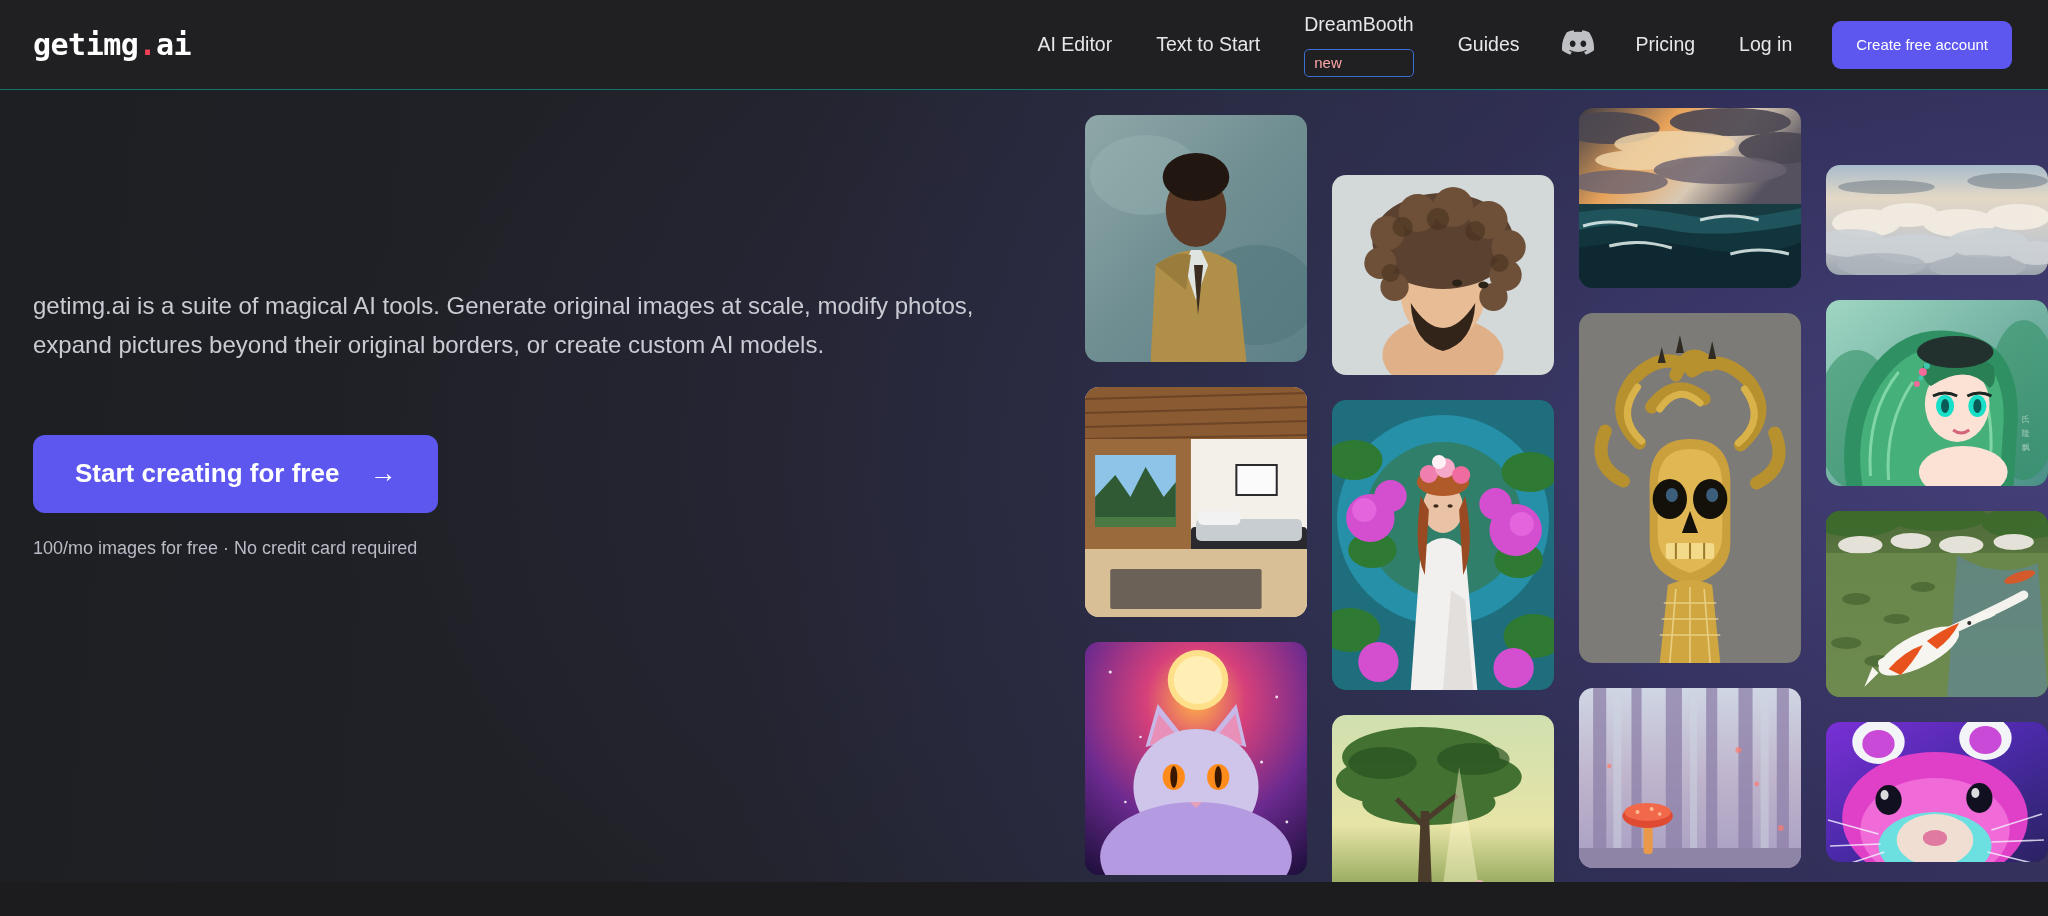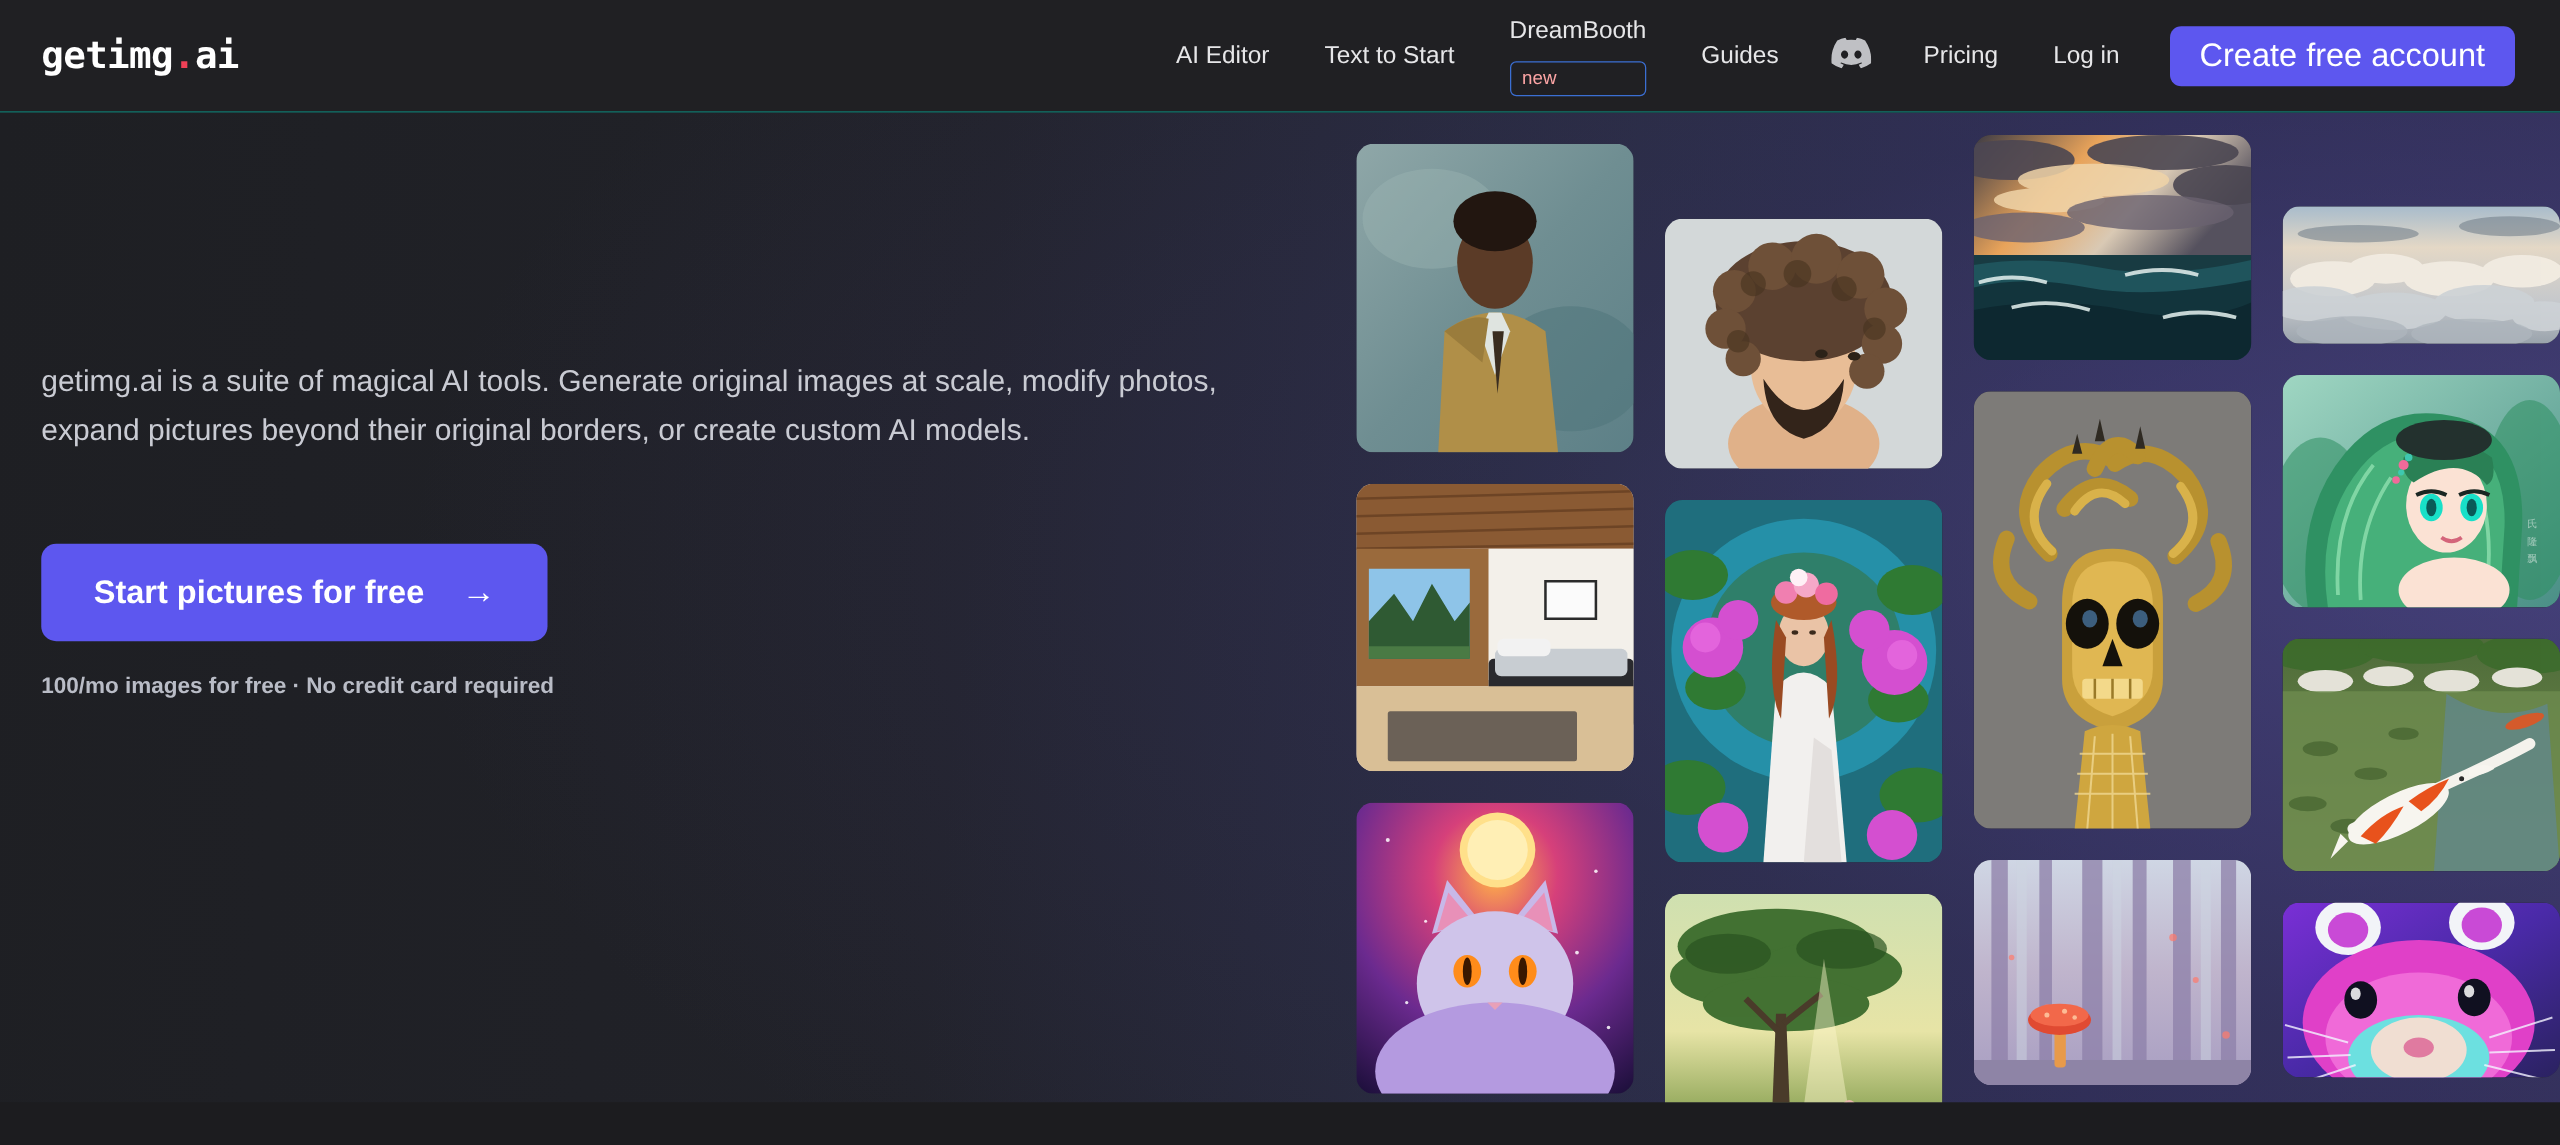--- a/index.html
+++ b/index.html
@@ -40,21 +40,21 @@
   }
   .nav-dreambooth .dblabel{ color:#e6e6e8; font-size:19.5px; white-space:nowrap;}
   .badge-new{
     border:1px solid #3b6fd4; border-radius:5px;
     color:#fca5a5; font-size:15px; line-height:1;
     padding:5px 9px 6px; white-space:nowrap;
   }
   .discord-wrap{ padding:0 20px; display:flex; align-items:center; cursor:pointer;}
   .btn-create{
     margin-left:18px; background:#5d57ef; color:#fff;
-    font-size:26px; border-radius:9px;
+    font-size:15px; border-radius:9px;
     padding:0 24px; height:48px;
     display:flex; align-items:center; justify-content:center;
     white-space:nowrap; cursor:pointer; border:none;
     font-family:"Liberation Sans", sans-serif;
   }
 
   
   .hero{
     position:absolute; top:90px; left:0; width:2048px; height:792px;
     background:
@@ -85,21 +85,21 @@
     display:inline-flex; align-items:center; justify-content:center;
     gap:30px;
     background:#5d57ef; color:#fff;
     border:none; border-radius:12px;
     height:78px; padding:0 42px;
     font-size:26px; font-weight:700; cursor:pointer;
     font-family:"Liberation Sans", sans-serif;
   }
   .cta .arrow{ font-size:27px; font-weight:400; line-height:1; }
   .cta-note{
-    margin-top:25px; font-size:18px; color:#b9bcc6; font-weight:700;
+    margin-top:25px; font-size:18px; color:#b9bcc6; font-weight:400;
   }
 
   
   .gallery{
     position:absolute; left:1085px; top:0px;
     width:963px; height:792px;
     display:flex; gap:25px;
   }
   .gcol{ display:flex; flex-direction:column; gap:25px; flex:1; }
   .gcol.c1{ padding-top:25px; }
@@ -158,21 +158,21 @@
   </div>
 </div>
 
 <div class="hero">
 
   <div class="hero-copy">
 
     <p class="subcopy">getimg.ai is a suite of magical AI tools. Generate original images at scale, modify photos, expand pictures beyond their original borders, or create custom AI models.</p>
 
     <button class="cta">
-      <span>Start pictures for free</span>
+      <span>Start creating for free</span>
       <span class="arrow">→</span>
     </button>
 
     <div class="cta-note">100/mo images for free · No credit card required</div>
   </div>
 
   <div class="gallery">
 
     <div class="gcol c1">
 

